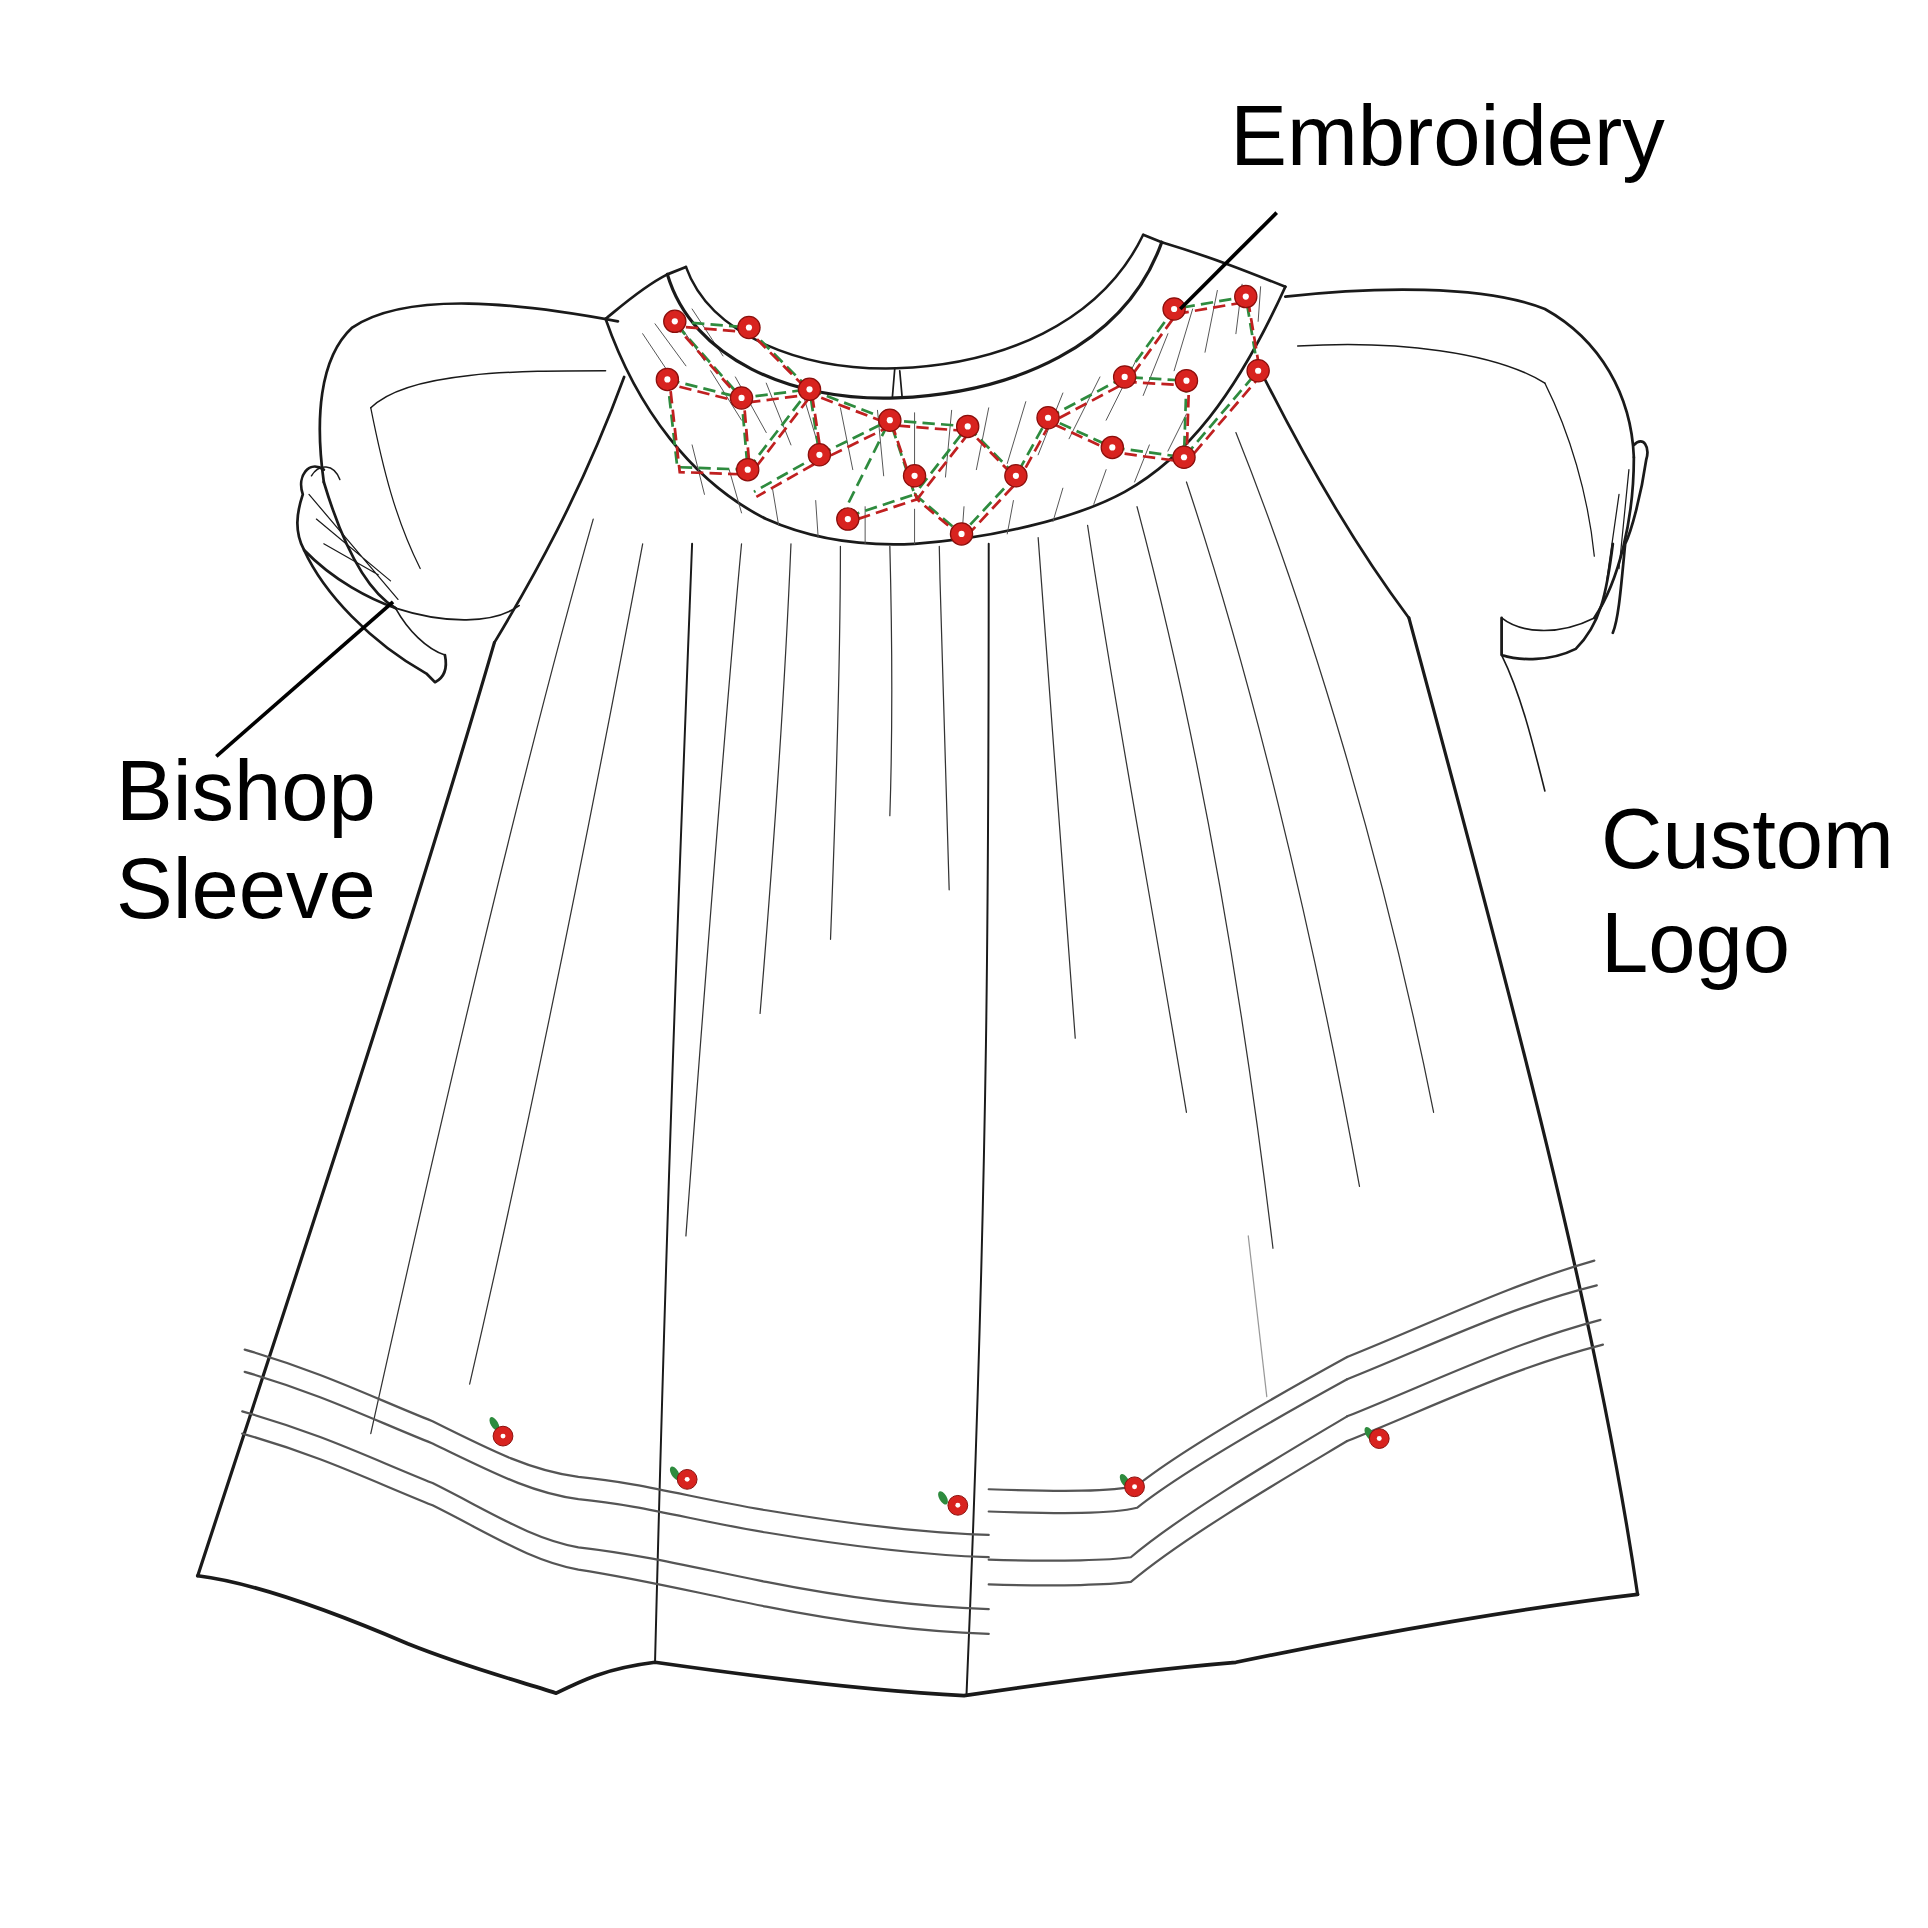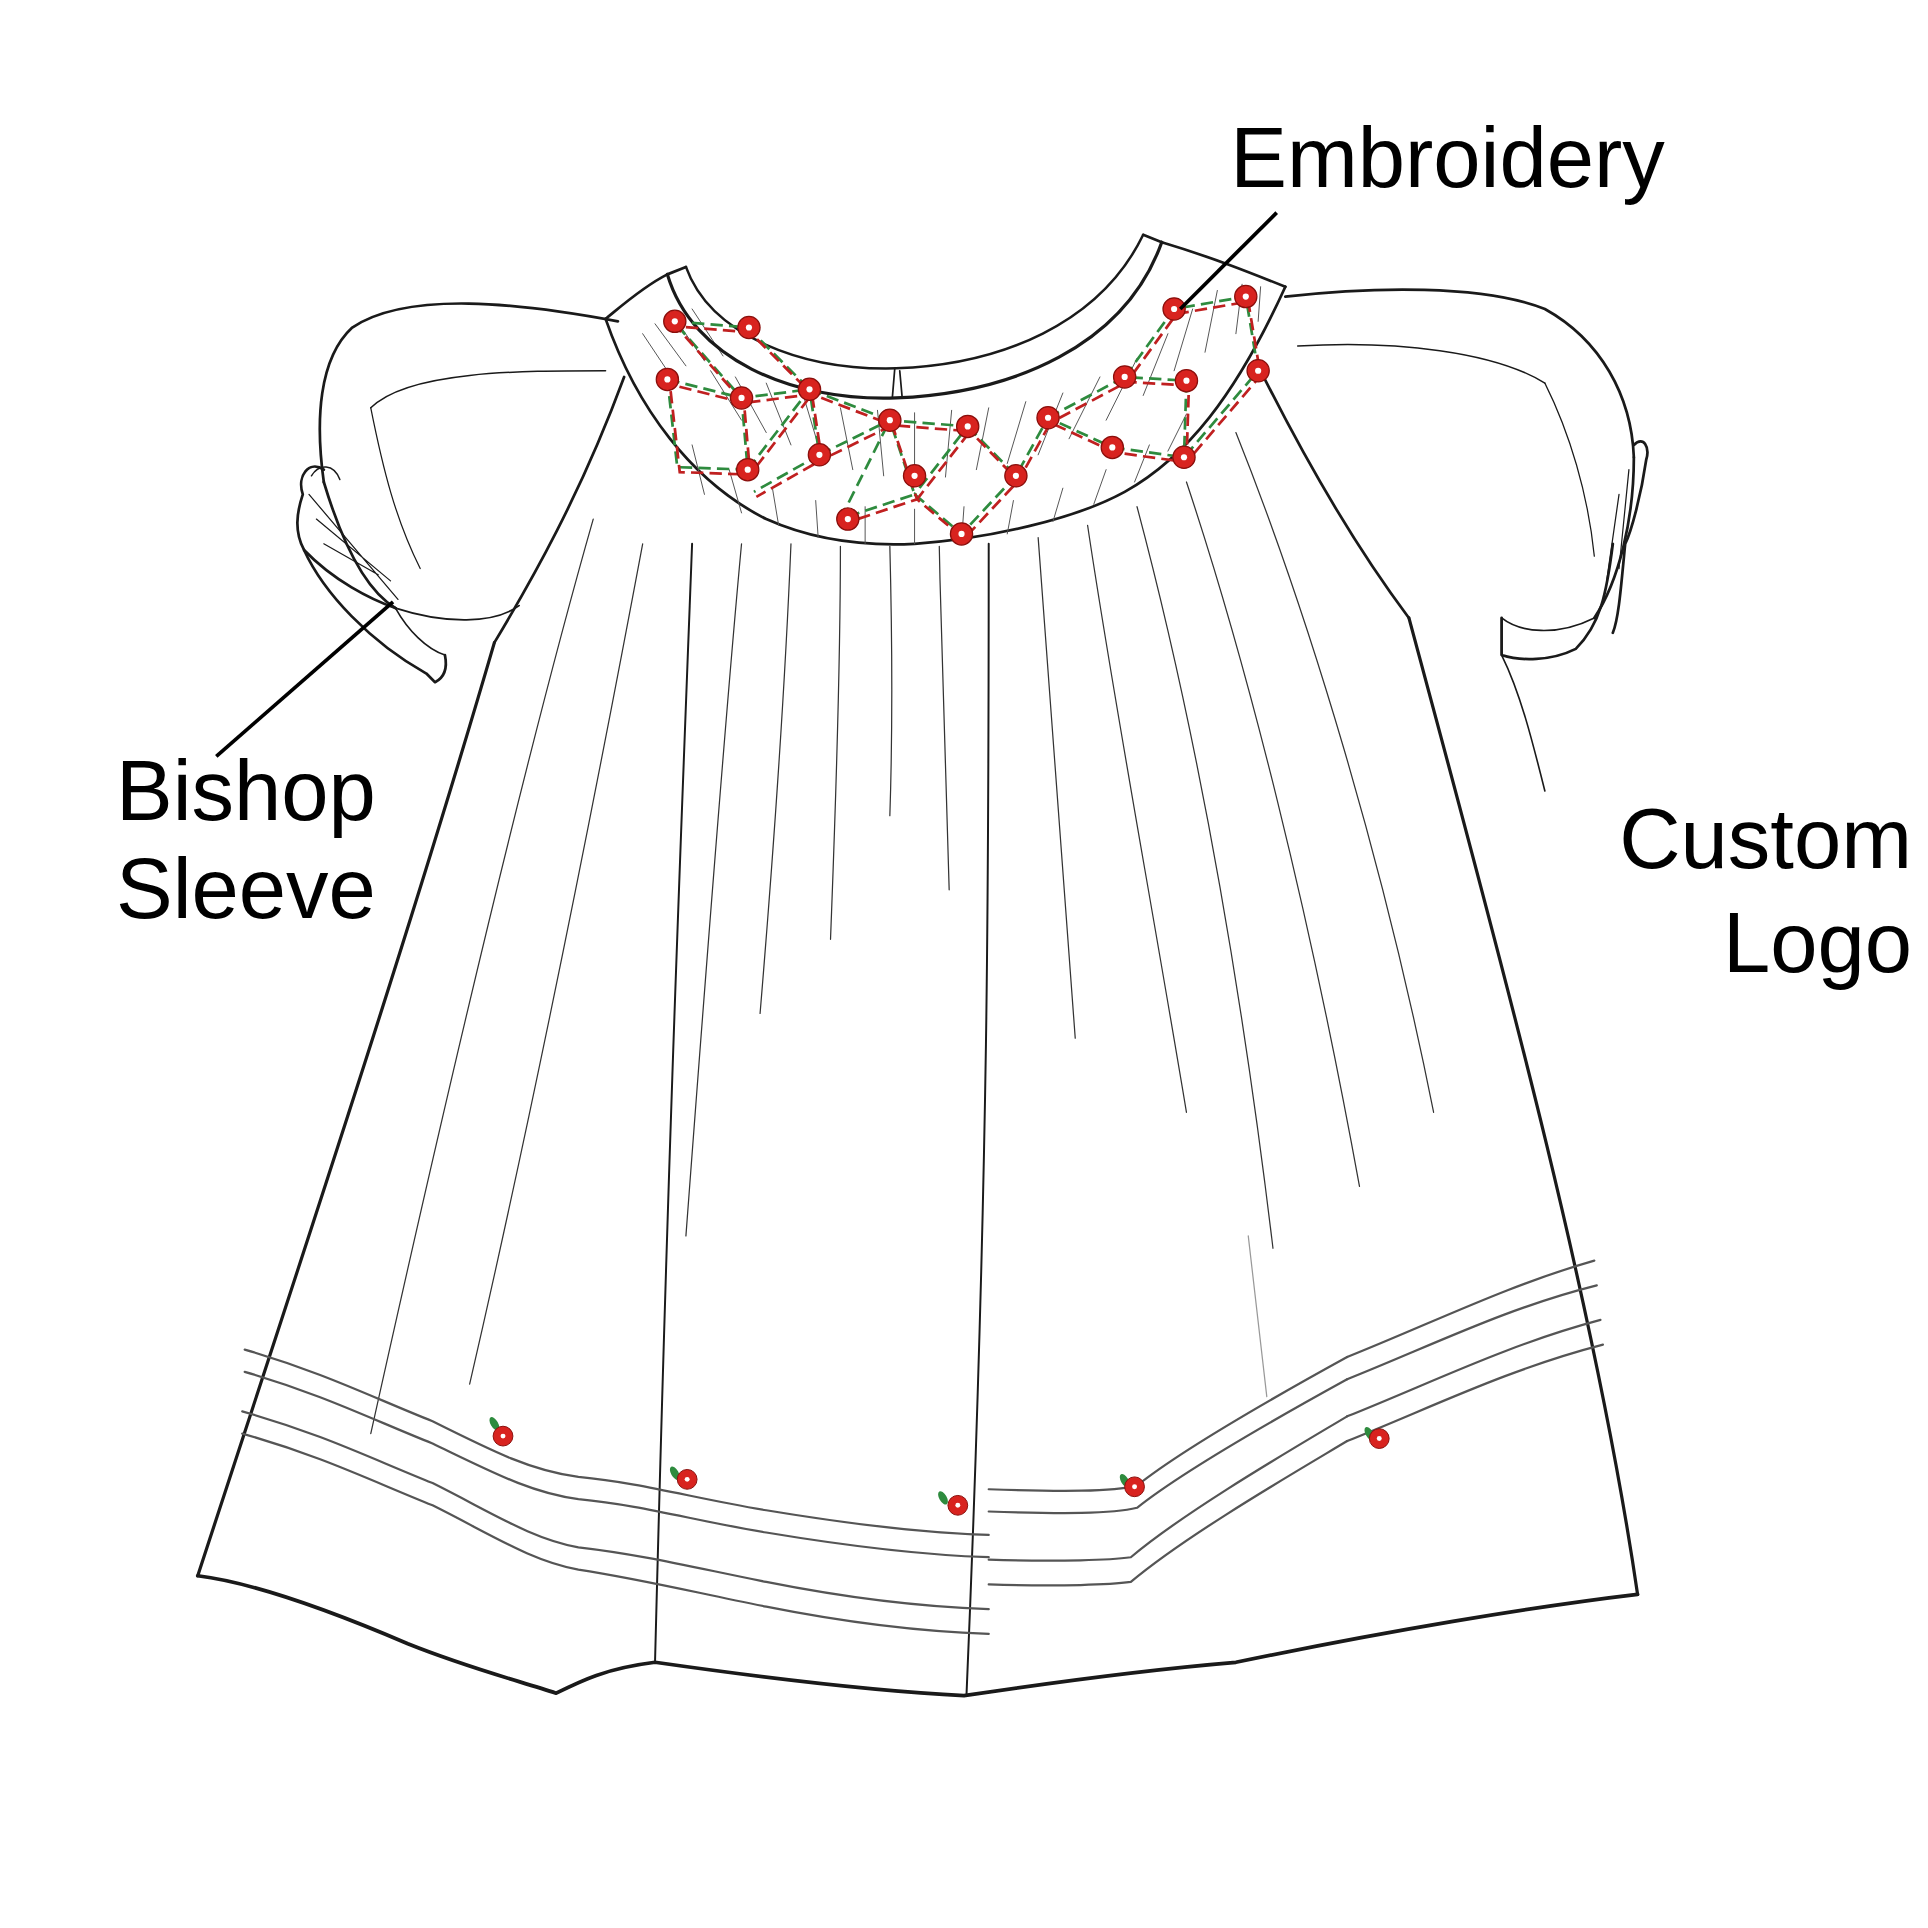--- a/index.html
+++ b/index.html
@@ -1,22 +1,22 @@
 <!DOCTYPE html>
 <html style="font-size:15px"><head>
 <meta charset="utf-8">
 <style>
   html, body { margin: 0; padding: 0; background: #ffffff; }
   body { width: 1928px; height: 1928px; position: relative; overflow: hidden; font-family: "Liberation Sans", sans-serif; }
   #art { position: absolute; left: 0; top: 0; width: 1928px; height: 1928px; }
   .label { position: absolute; color: #000; font-family: "Liberation Sans", sans-serif; font-size: 85px; line-height: 98px; white-space: nowrap; }
   .label div { display: block; }
-  #lbl-embroidery { left: 1217px; top: 87px; text-align: center; width: 461px; margin-top: 22px; }
+  #lbl-embroidery { left: 1217px; top: 87px; text-align: center; width: 461px; }
   #lbl-bishop { left: 72px; top: 742px; text-align: left; margin-left: 44px; }
-  #lbl-custom { left: 1601px; top: 787px; width: 311px; text-align: right; line-height: 104px; }
+  #lbl-custom { left: 1601px; top: 787px; width: 311px; text-align: left; line-height: 104px; }
 </style>
 </head>
 <body>
 
 <svg id="art" viewBox="0 0 1560 1560" xmlns="http://www.w3.org/2000/svg">
   <g fill="none" stroke="#1a1a1a" stroke-width="2.2" stroke-linejoin="round" stroke-linecap="round">
 
     <g>
       <path d="M500,260 C420,245 330,235 285,265 C258,290 255,340 262,390"></path>
       <path d="M490,300 C420,300 330,300 300,330" stroke-width="1.2"></path>

